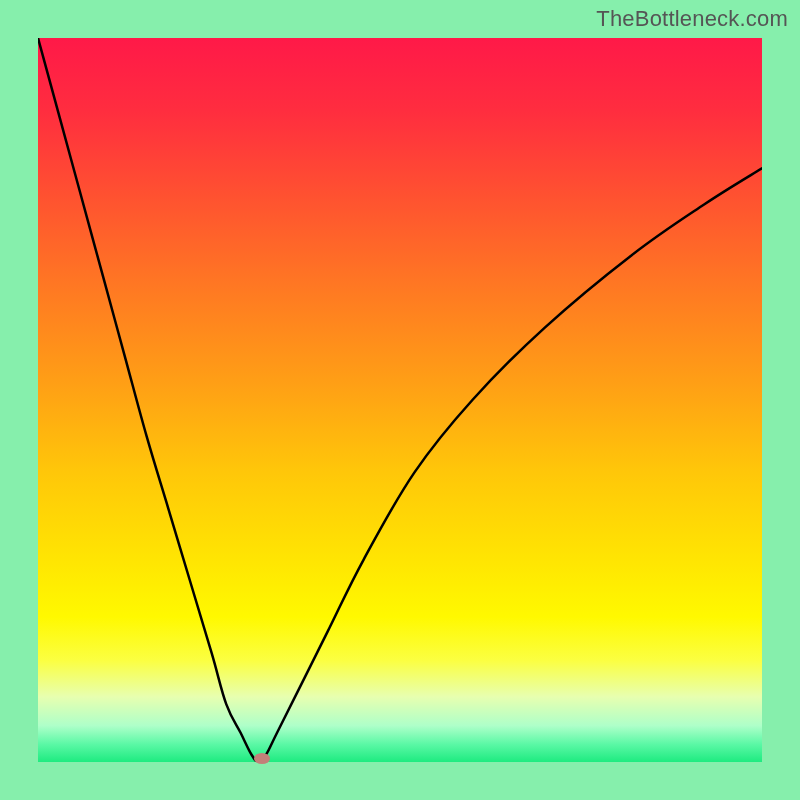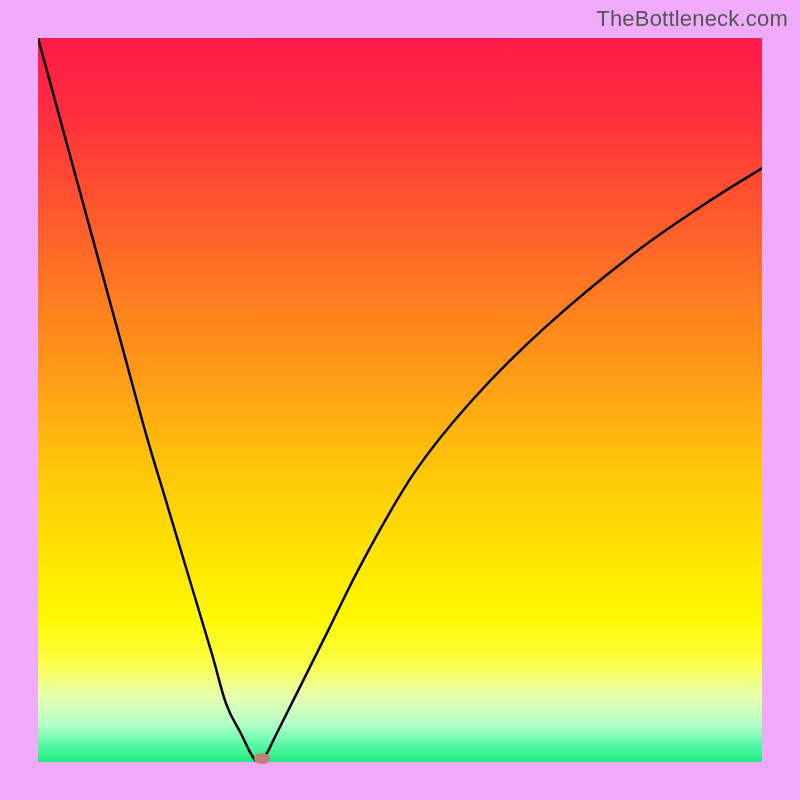--- a/index.html
+++ b/index.html
@@ -7,21 +7,21 @@
     width: 800px;
     height: 800px;
     background: #fff;
     font-family: Arial, sans-serif;
     overflow: hidden;
   }
   .chart-container {
     position: relative;
     width: 800px;
     height: 800px;
-    background: #f0abfc;
+    background: #86efac;
     text-decoration: underline;
   }
   .watermark {
     position: absolute;
     top: 6px;
     right: 12px;
     color: #555;
     font-size: 22px;
     font-weight: 500;
     z-index: 10;

